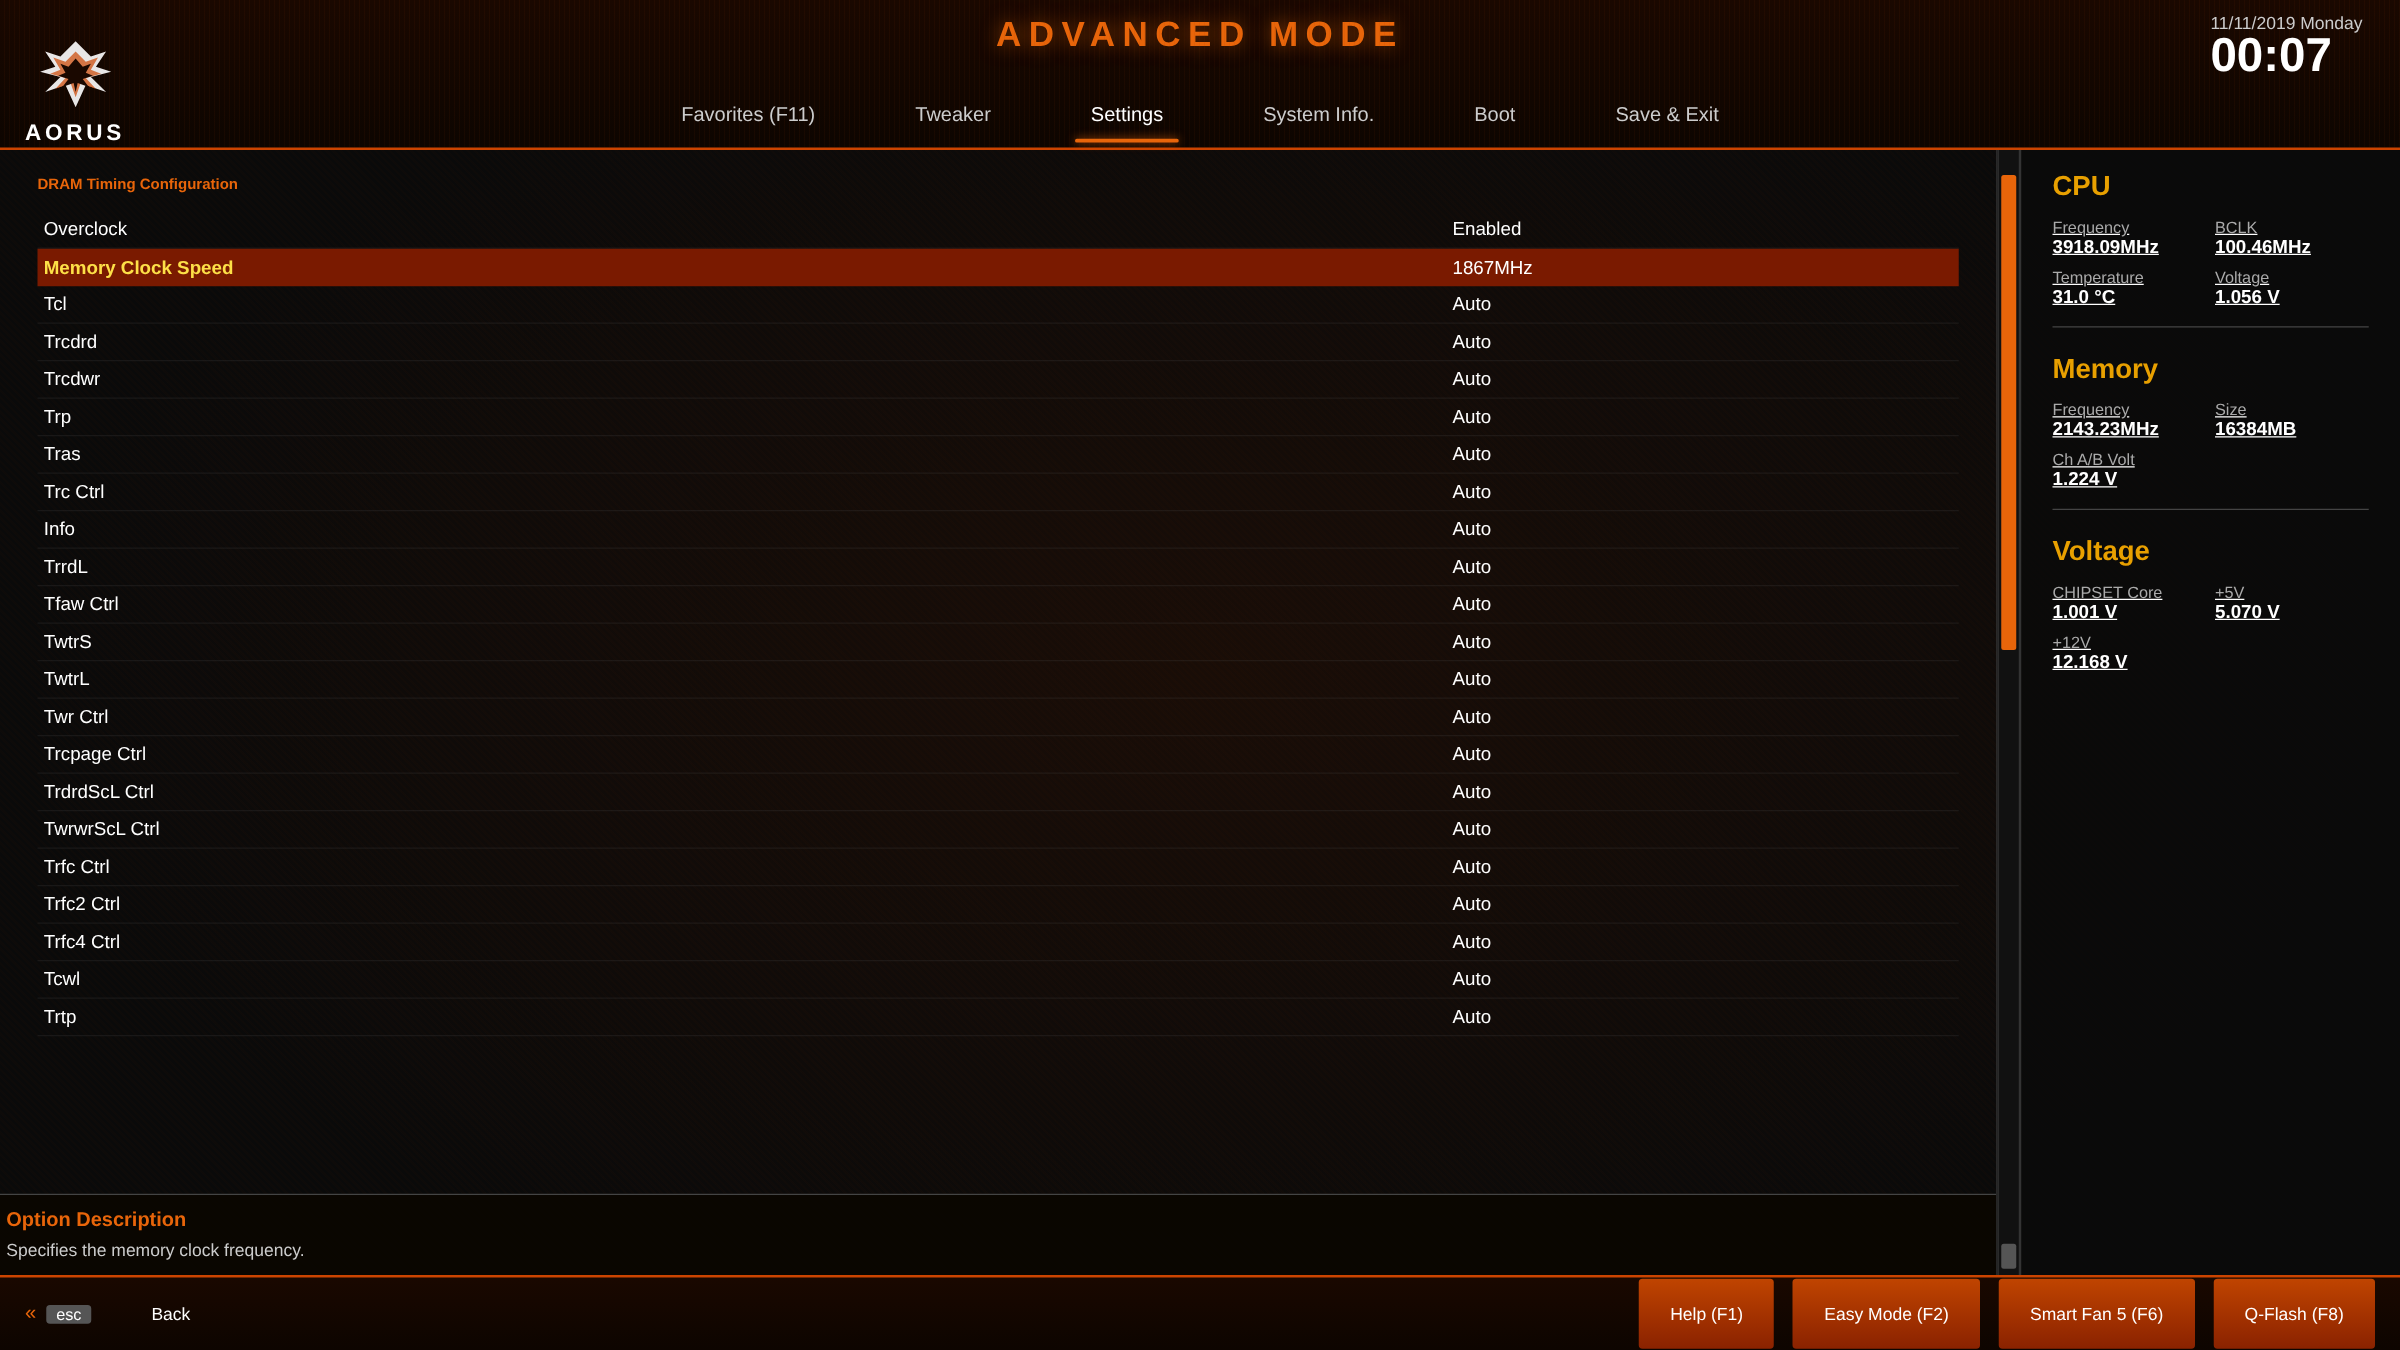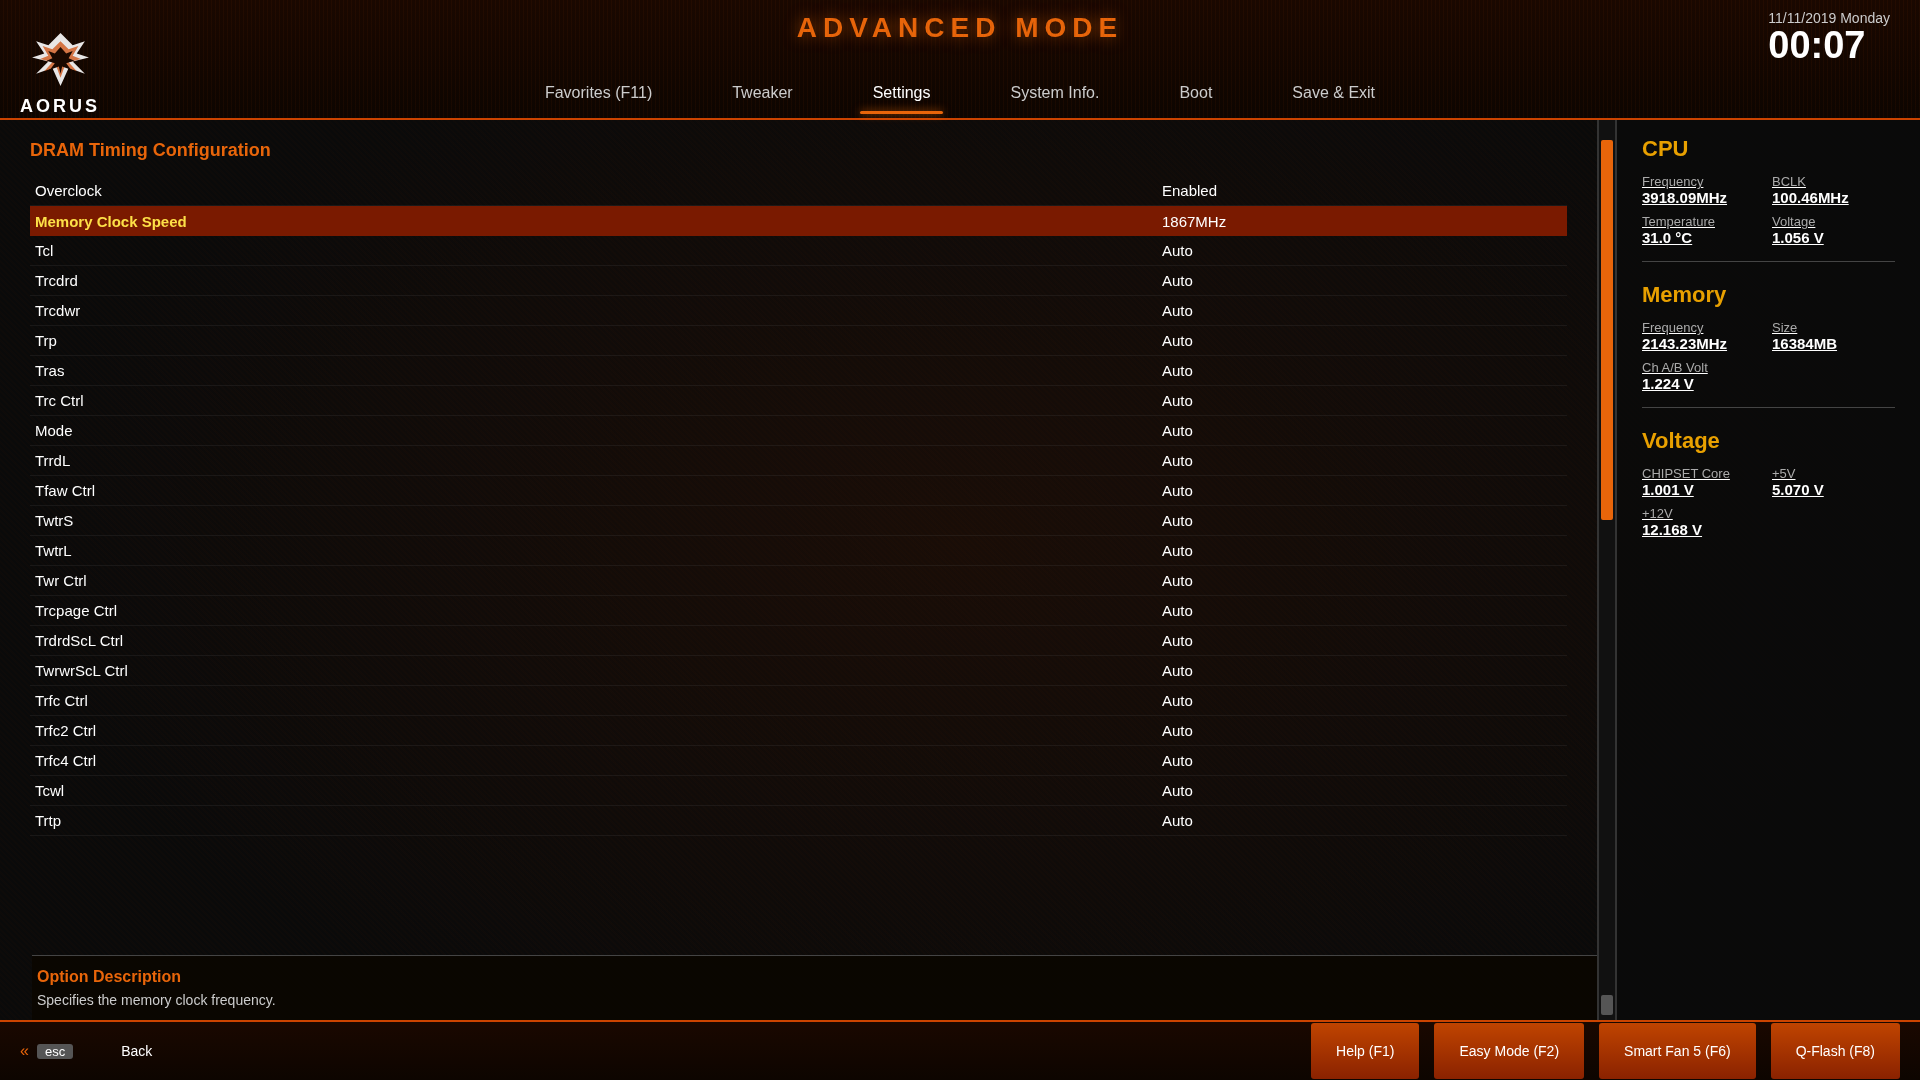--- a/index.html
+++ b/index.html
@@ -135,21 +135,21 @@
     
     .left-panel {
       flex: 1;
       padding: 20px 30px;
       overflow: hidden;
       border-right: 1px solid #333;
     }
 
     .section-title {
       color: #e8650a;
-      font-size: 18px;
+      font-size: 12px;
       font-weight: bold;
       margin-bottom: 15px;
     }
 
     .settings-row {
       display: flex;
       align-items: center;
       height: 30px;
       padding: 0 5px;
       border-bottom: 1px solid rgba(80,80,80,0.2);
@@ -389,21 +389,21 @@
         </div>
         <div class="settings-row">
           <span class="setting-name">Tras</span>
           <span class="setting-value">Auto</span>
         </div>
         <div class="settings-row">
           <span class="setting-name">Trc Ctrl</span>
           <span class="setting-value">Auto</span>
         </div>
         <div class="settings-row">
-          <span class="setting-name">Mode</span>
+          <span class="setting-name">Info</span>
           <span class="setting-value">Auto</span>
         </div>
         <div class="settings-row">
           <span class="setting-name">TrrdL</span>
           <span class="setting-value">Auto</span>
         </div>
         <div class="settings-row">
           <span class="setting-name">Tfaw Ctrl</span>
           <span class="setting-value">Auto</span>
         </div>
@@ -446,21 +446,21 @@
         <div class="settings-row">
           <span class="setting-name">Tcwl</span>
           <span class="setting-value">Auto</span>
         </div>
         <div class="settings-row">
           <span class="setting-name">Trtp</span>
           <span class="setting-value">Auto</span>
         </div>
       </div>
 
-    <div style="position:absolute; bottom:0; left:0; right:0; padding:12px 5px; border-top:1px solid #444; background:rgba(10,5,0,0.9);margin-left:32px;">
+    <div style="position:absolute; bottom:0; left:0; right:0; padding:12px 5px; border-top:1px solid #444; background:rgba(10,5,0,0.9);">
       <div class="option-desc-title">Option Description</div>
       <div class="option-desc-text">Specifies the memory clock frequency.</div>
     </div>
   </div>
 
   <div style="width:18px; background:#111; border-left:1px solid #333; border-right:1px solid #333; position:relative; flex-shrink:0;">
     <div style="position:absolute; top:20px; left:2px; right:2px; height:380px; background:#e8650a; border-radius:2px;"></div>
     <div style="position:absolute; bottom:5px; left:2px; right:2px; height:20px; background:#555; border-radius:2px;"></div>
   </div>
 

